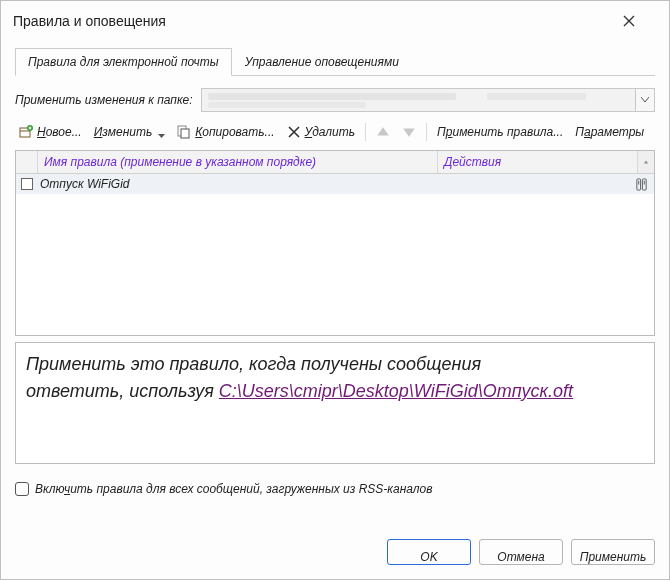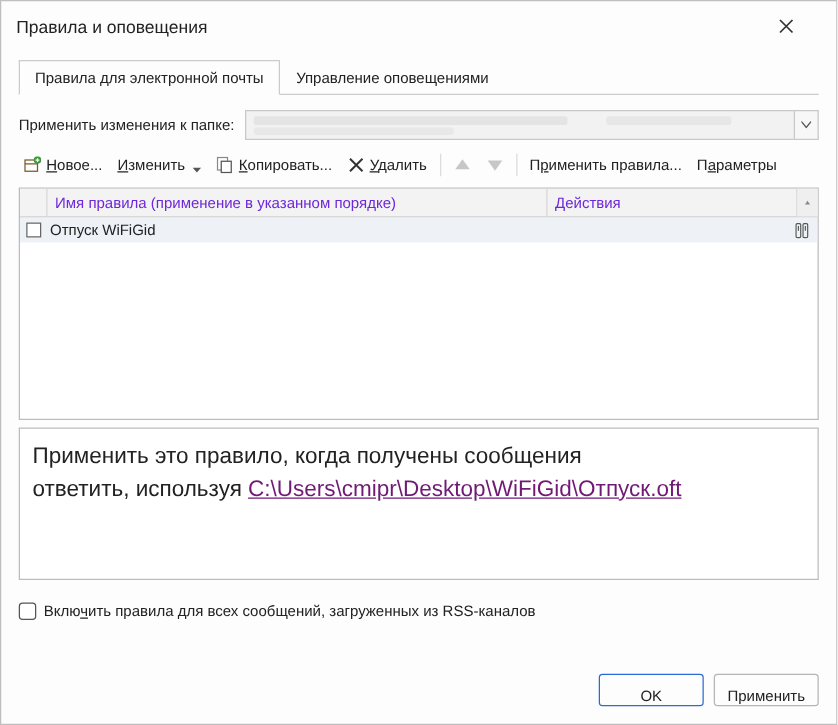--- a/index.html
+++ b/index.html
@@ -37,20 +37,21 @@
     align-items: center;
     justify-content: center;
     cursor: default;
   }
   .titlebar .close svg { width: 12px; height: 12px; }
   .content {
     flex: 1;
     padding: 0 14px 14px 14px;
     display: flex;
     flex-direction: column;
+    font-style: italic;
   }
   .tabs {
     display: flex;
     border-bottom: 1px solid #ccc;
     margin-top: 6px;
   }
   .tab {
     padding: 6px 12px 6px 12px;
     font-size: 12px;
     border: 1px solid transparent;
@@ -365,18 +366,21 @@
     <div class="rss-row">
       <div class="box"></div>
       <span><span>Вклю</span><span class="u">ч</span><span>ить правила для всех сообщений, загруженных из RSS-каналов</span></span>
     </div>
 
     <div class="footer">
       <div class="btn default">
         <span>OK</span>
       </div>
       <div class="btn">
+        <span>Отмена</span>
+      </div>
+      <div class="btn">
         <span>Применить</span>
       </div>
     </div>
 
   </div>
 </div>
 
 </body></html>

